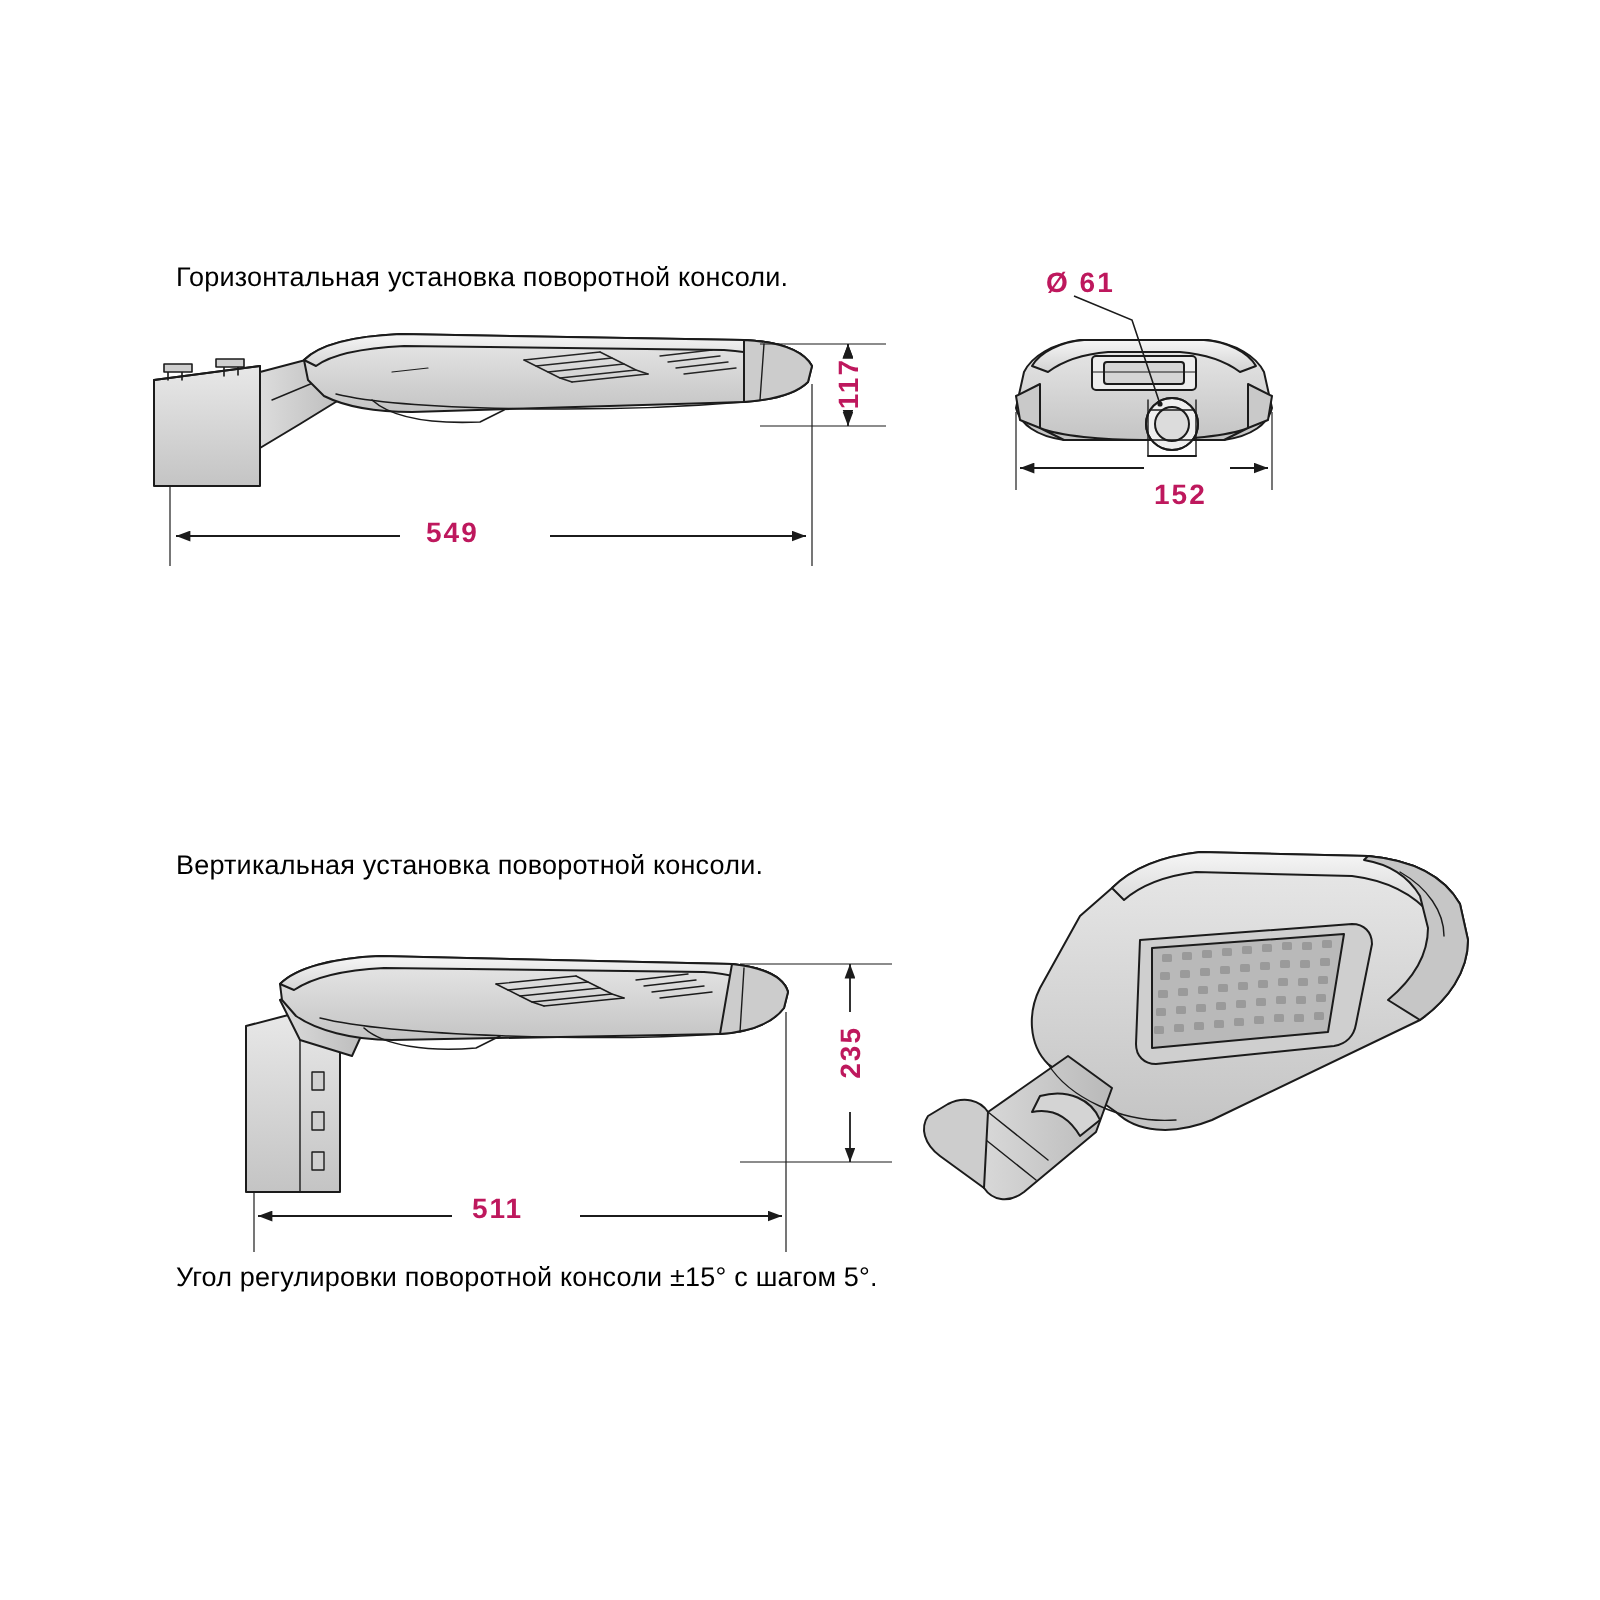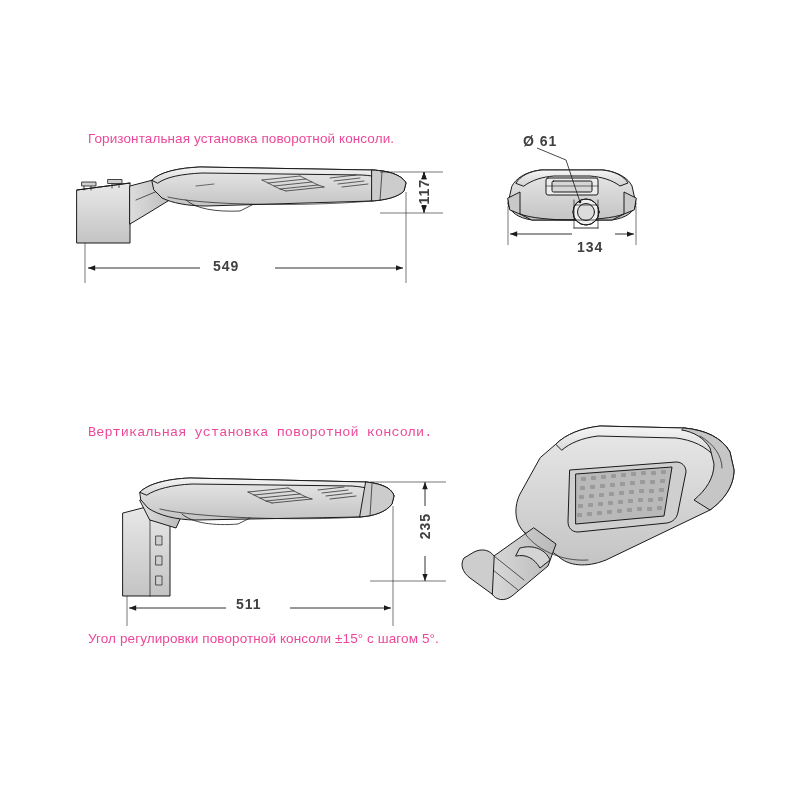--- a/index.html
+++ b/index.html
@@ -17,32 +17,32 @@
   }
   .stage {
     position: absolute;
     left: 0; top: 0;
     width: 800px; height: 800px;
   }
   .caption {
     position: absolute;
     font-size: 13.5px;
     letter-spacing: 0.1px;
-    color: #ec4899;
+    color: #000000;
     white-space: nowrap;
   }
   #cap-horizontal { left: 88px;  top: 131px; }
-  #cap-vertical   { left: 88px;  top: 425px; font-family: Liberation Mono, monospace; }
+  #cap-vertical   { left: 88px;  top: 425px; }
   #cap-angle      { left: 88px;  top: 631px; }
 
   .dim {
     position: absolute;
     font-size: 14px;
     font-weight: 700;
-    color: #404040;
+    color: #be185d;
     white-space: nowrap;
   }
   .dim.vert {
     writing-mode: vertical-rl;
     text-orientation: mixed;
     transform: rotate(180deg);
     letter-spacing: 1px;
   }
   #dim-629 { left: 213px; top: 258px; letter-spacing: 1px; }
   #dim-117 { left: 416px; top: 179px; }
@@ -57,21 +57,21 @@
 <body>
 
 <div class="stage">
 
   <div class="caption" id="cap-horizontal">Горизонтальная установка поворотной консоли.</div>
   <div class="caption" id="cap-vertical">Вертикальная установка поворотной консоли.</div>
   <div class="caption" id="cap-angle">Угол регулировки поворотной консоли ±15° с шагом 5°.</div>
 
   <div class="dim" id="dim-629">549</div>
   <div class="dim vert" id="dim-117">117</div>
-  <div class="dim" id="dim-262">134</div>
+  <div class="dim" id="dim-262">152</div>
   <div class="dim" id="dim-61">Ø 61</div>
   <div class="dim" id="dim-511">511</div>
   <div class="dim vert" id="dim-235">235</div>
 
   <svg width="800" height="800" viewBox="0 0 800 800">
     <defs>
       <marker id="arrEnd" markerWidth="9" markerHeight="9" refX="8" refY="3" orient="auto" markerUnits="strokeWidth">
         <path d="M0,0 L8,3 L0,6 z" fill="#1b1b1b"></path>
       </marker>
       <marker id="arrStart" markerWidth="9" markerHeight="9" refX="0" refY="3" orient="auto" markerUnits="strokeWidth">

